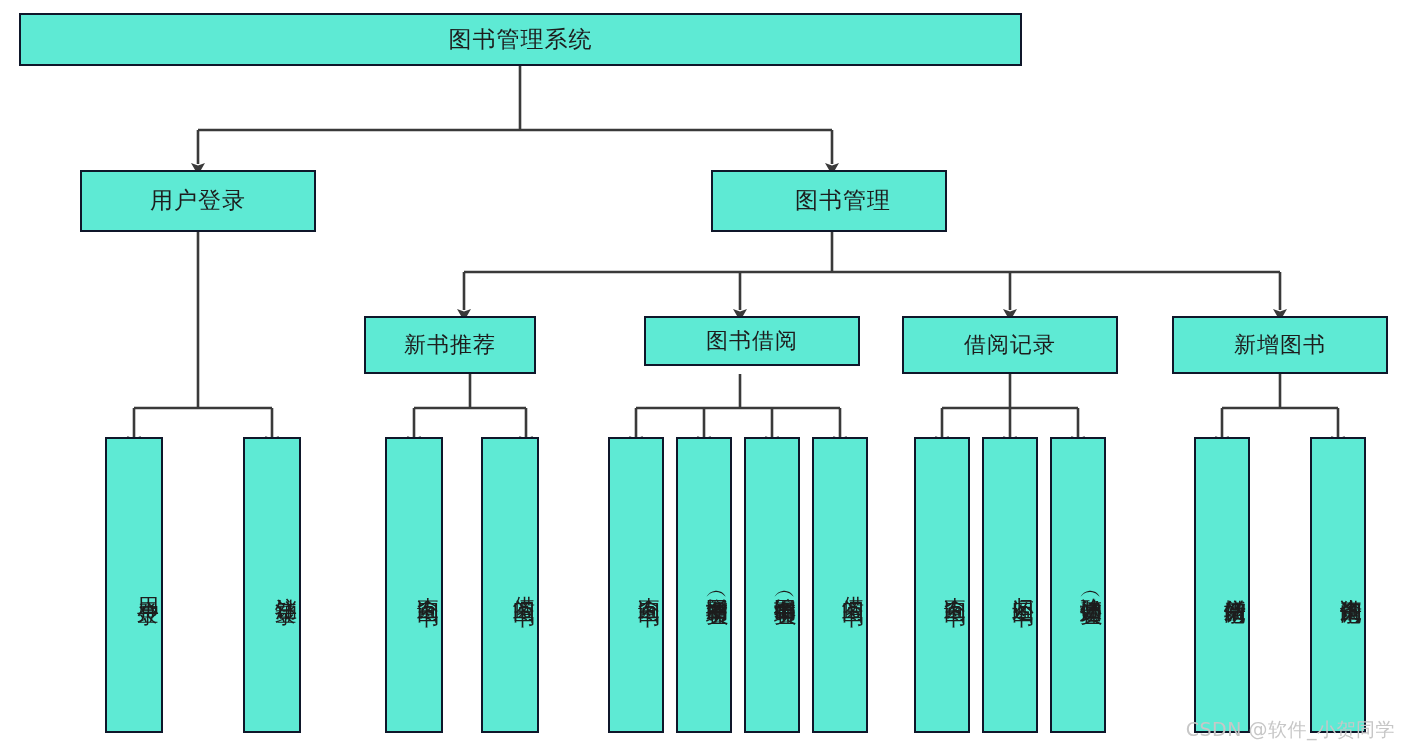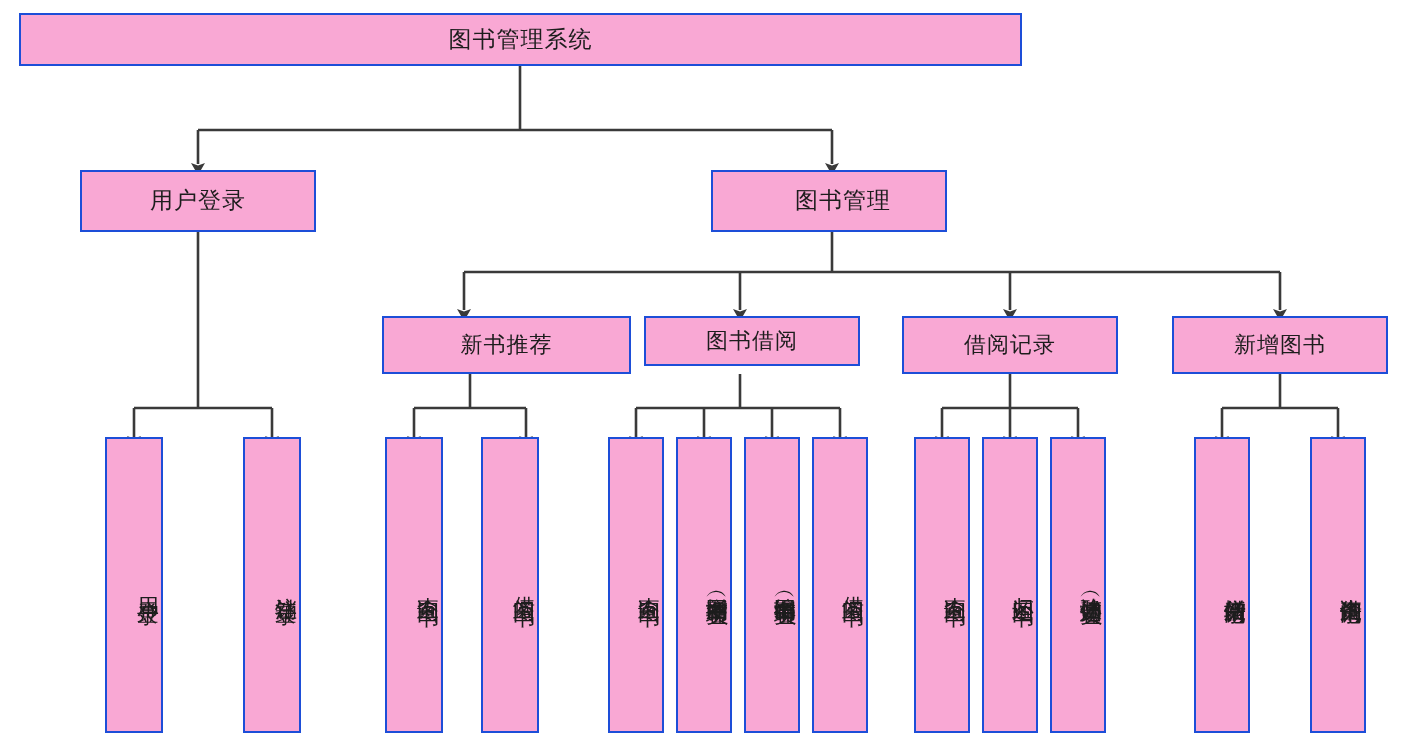--- a/index.html
+++ b/index.html
@@ -22,22 +22,22 @@
     position: absolute;
     left: 0;
     top: 0;
     width: 1405px;
     height: 747px;
     pointer-events: none;
   }
   .node {
     position: absolute;
     box-sizing: border-box;
-    border: 2px solid #1d4ed8;
-    background: #f9a8d4;
+    border: 2px solid #0f172a;
+    background: #5eead4;
     display: flex;
     align-items: center;
     justify-content: center;
     color: #1d1d1d;
   }
   .node.h {
     font-size: 23px;
     letter-spacing: 1px;
     line-height: 1.2;
   }
@@ -125,21 +125,21 @@
       <path d="M 1222 408 L 1222 437" marker-end="url(#arrow)"></path>
       <path d="M 1338 408 L 1338 437" marker-end="url(#arrow)"></path>
     </g>
   </svg>
 
   <div class="node h" style="left:19px; top:13px; width:1003px; height:53px;">图书管理系统</div>
 
   <div class="node h" style="left:80px; top:170px; width:236px; height:62px;">用户登录</div>
   <div class="node h" style="left:711px; top:170px; width:236px; height:62px;padding-left:28px;">图书管理</div>
 
-  <div class="node h lvl3" style="left:382px; top:316px; width:249px; height:58px;">新书推荐</div>
+  <div class="node h lvl3" style="left:364px; top:316px; width:172px; height:58px;">新书推荐</div>
   <div class="node h lvl3" style="left:632px; top:316px; width:216px; height:50px;margin-left:12px;">图书借阅</div>
   <div class="node h lvl3" style="left:902px; top:316px; width:216px; height:58px;">借阅记录</div>
   <div class="node h lvl3" style="left:1172px; top:316px; width:216px; height:58px;">新增图书</div>
 
   <div class="node v" style="left:105px; top:437px; width:58px; height:296px;">用户登录</div>
   <div class="node v" style="left:243px; top:437px; width:58px; height:296px;">注销登录</div>
 
   <div class="node v" style="left:385px; top:437px; width:58px; height:296px;">查询图书</div>
   <div class="node v" style="left:481px; top:437px; width:58px; height:296px;">借阅图书</div>
 
@@ -148,13 +148,14 @@
   <div class="node v tall" style="left:744px; top:437px; width:56px; height:296px;">编辑图书（管理员）</div>
   <div class="node v" style="left:812px; top:437px; width:56px; height:296px;">借阅图书</div>
 
   <div class="node v" style="left:914px; top:437px; width:56px; height:296px;">查询图书</div>
   <div class="node v" style="left:982px; top:437px; width:56px; height:296px;">归还图书</div>
   <div class="node v tall" style="left:1050px; top:437px; width:56px; height:296px;">确认归还（管理员）</div>
 
   <div class="node v tall" style="left:1194px; top:437px; width:56px; height:296px;">新增借阅记录</div>
   <div class="node v tall" style="left:1310px; top:437px; width:56px; height:296px;">查询借阅记录</div>
 
+  <div class="watermark">CSDN @软件_小贺同学</div>
 </div>
 
 </body></html>

